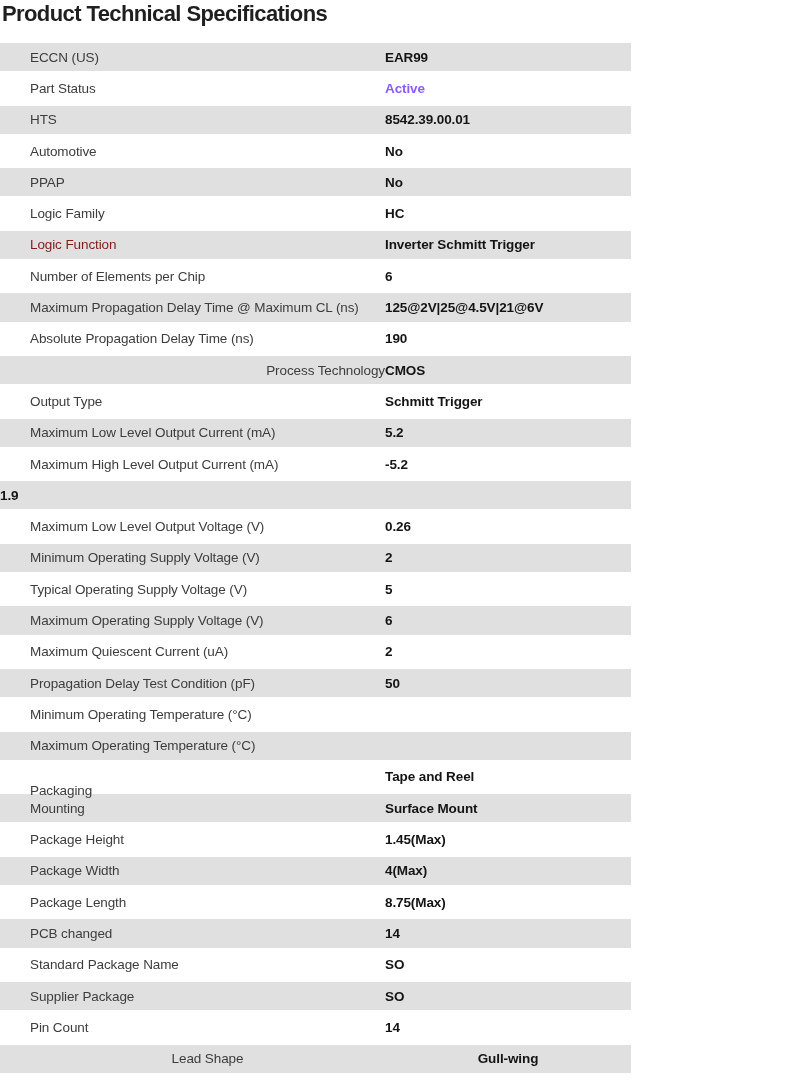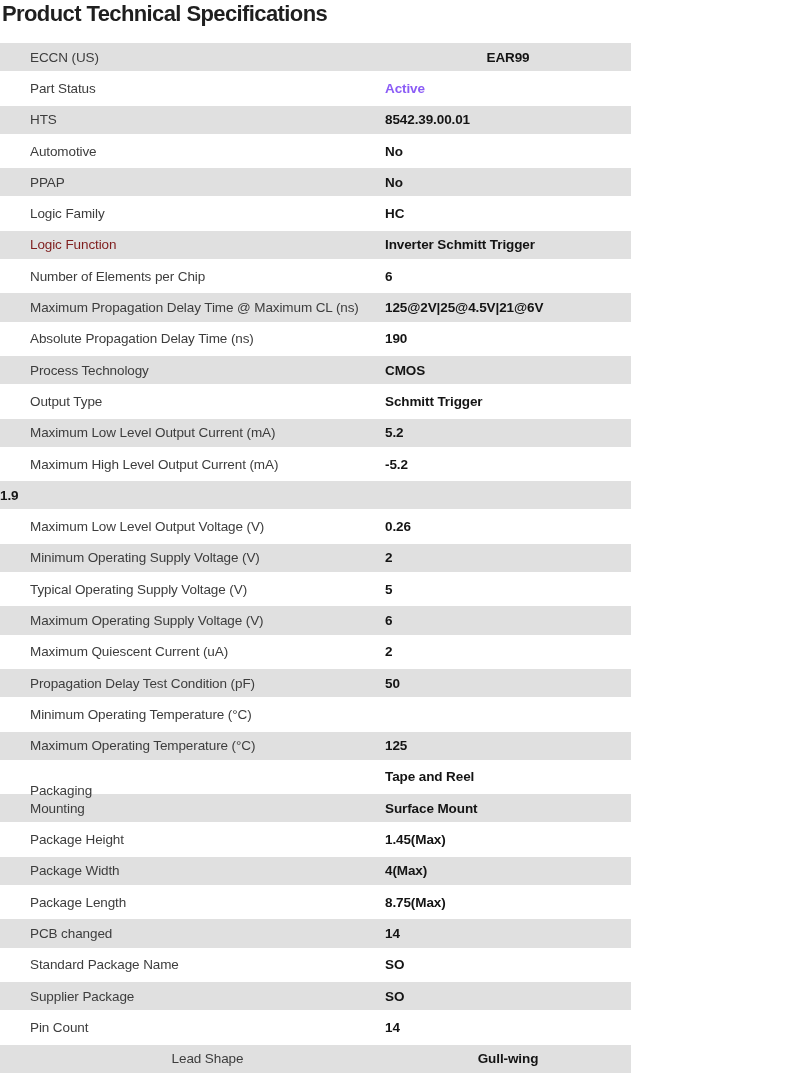--- a/index.html
+++ b/index.html
@@ -57,21 +57,21 @@
   }
 </style>
 </head>
 <body>
 
 <div class="page">
   <h1 class="title" style="color: rgb(31, 31, 31);">Product Technical Specifications</h1>
   <div class="spec-table" id="spec-table">
   <div class="spec-row alt" style="background: rgb(224, 224, 224);">
     <div class="spec-label" style="color: rgb(61, 61, 61);">ECCN (US)</div>
-    <div class="spec-value" style="color: rgb(20, 20, 20); text-align: center;">EAR99</div>
+    <div class="spec-value" style="color: rgb(20, 20, 20);">EAR99</div>
   </div>
 
   <div class="spec-row">
     <div class="spec-label" style="color: rgb(61, 61, 61);">Part Status</div>
     <div class="spec-value" style="color: #8b5cf6;">Active</div>
   </div>
 
   <div class="spec-row alt" style="background: rgb(224, 224, 224);">
     <div class="spec-label" style="color: rgb(61, 61, 61);">HTS</div>
     <div class="spec-value" style="color: rgb(20, 20, 20);">8542.39.00.01</div>
@@ -106,21 +106,21 @@
     <div class="spec-label" style="color: rgb(61, 61, 61);">Maximum Propagation Delay Time @ Maximum CL (ns)</div>
     <div class="spec-value" style="color: rgb(20, 20, 20);">125@2V|25@4.5V|21@6V</div>
   </div>
 
   <div class="spec-row">
     <div class="spec-label" style="color: rgb(61, 61, 61);">Absolute Propagation Delay Time (ns)</div>
     <div class="spec-value" style="color: rgb(20, 20, 20);">190</div>
   </div>
 
   <div class="spec-row alt" style="background: rgb(224, 224, 224);">
-    <div class="spec-label" style="color: rgb(61, 61, 61);">Process Technology</div>
+    <div class="spec-label" style="color: rgb(61, 61, 61); text-align: right;">Process Technology</div>
     <div class="spec-value" style="color: rgb(20, 20, 20);">CMOS</div>
   </div>
 
   <div class="spec-row">
     <div class="spec-label" style="color: rgb(61, 61, 61);">Output Type</div>
     <div class="spec-value" style="color: rgb(20, 20, 20);">Schmitt Trigger</div>
   </div>
 
   <div class="spec-row alt" style="background: rgb(224, 224, 224);">
     <div class="spec-label" style="color: rgb(61, 61, 61);">Maximum Low Level Output Current (mA)</div>
@@ -165,21 +165,20 @@
     <div class="spec-label" style="color: rgb(61, 61, 61);">Propagation Delay Test Condition (pF)</div>
     <div class="spec-value" style="color: rgb(20, 20, 20);">50</div>
   </div>
 
   <div class="spec-row">
     <div class="spec-label" style="color: rgb(61, 61, 61);">Minimum Operating Temperature (°C)</div>
   </div>
 
   <div class="spec-row alt" style="background: rgb(224, 224, 224);">
     <div class="spec-label" style="color: rgb(61, 61, 61);">Maximum Operating Temperature (°C)</div>
-    <div class="spec-value" style="color: rgb(20, 20, 20);">125</div>
   </div>
 
   <div class="spec-row">
     <div class="spec-label" style="color: rgb(61, 61, 61); margin-top: 28px;">Packaging</div>
     <div class="spec-value" style="color: rgb(20, 20, 20);">Tape and Reel</div>
   </div>
 
   <div class="spec-row alt" style="background: rgb(224, 224, 224);">
     <div class="spec-label" style="color: rgb(61, 61, 61);">Mounting</div>
     <div class="spec-value" style="color: rgb(20, 20, 20);">Surface Mount</div>

